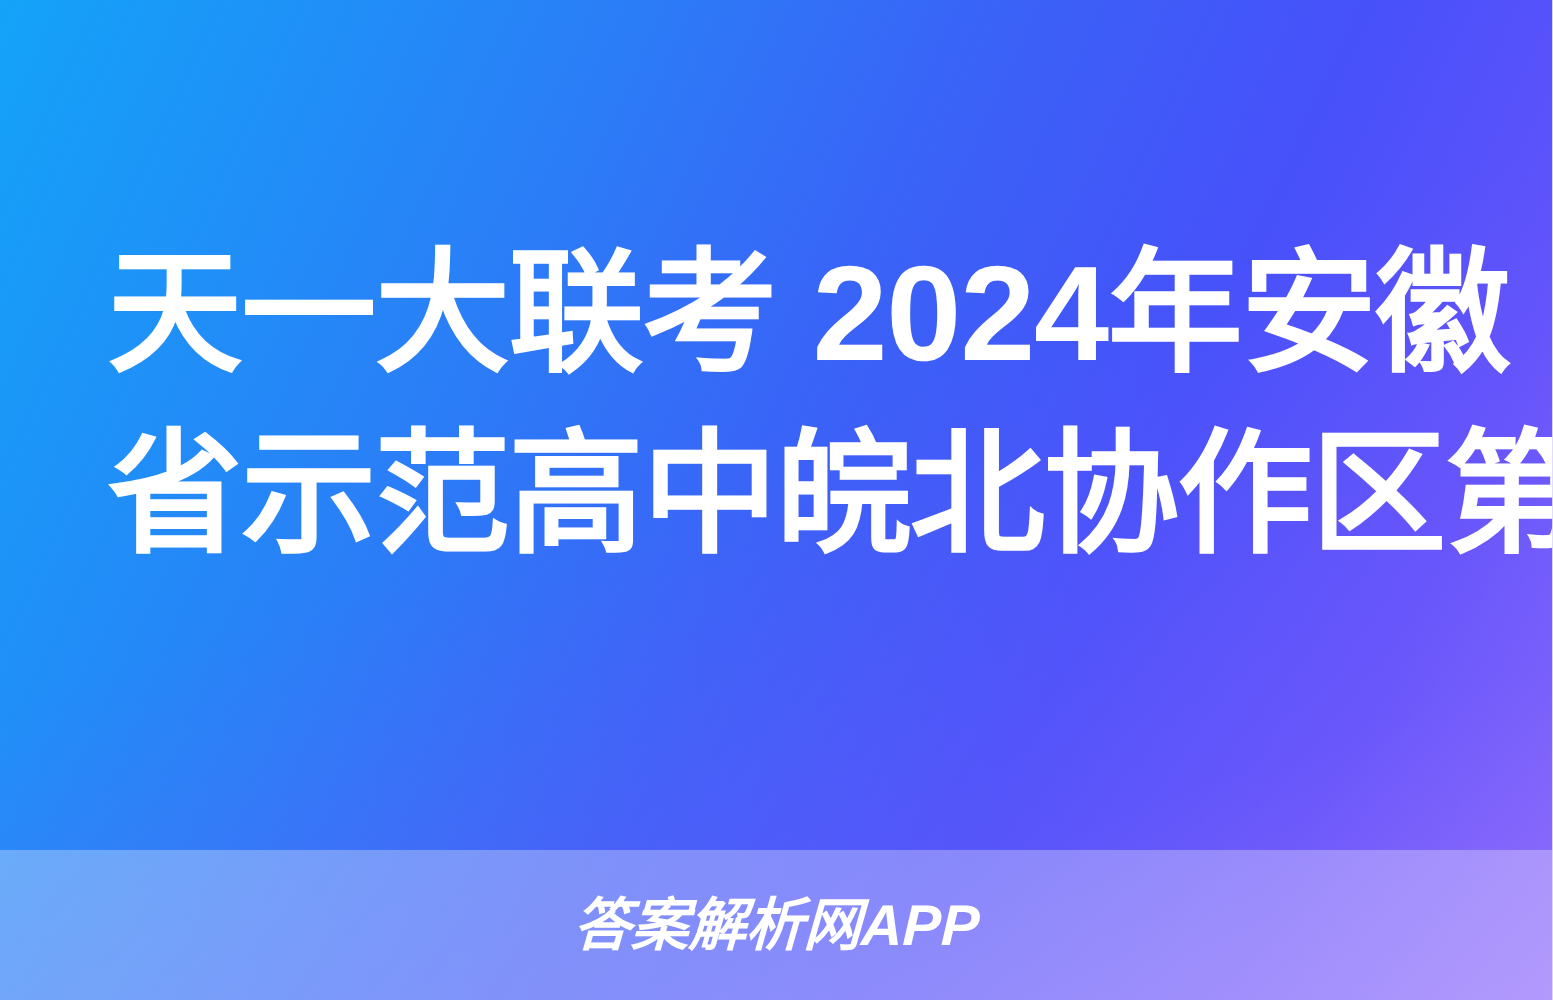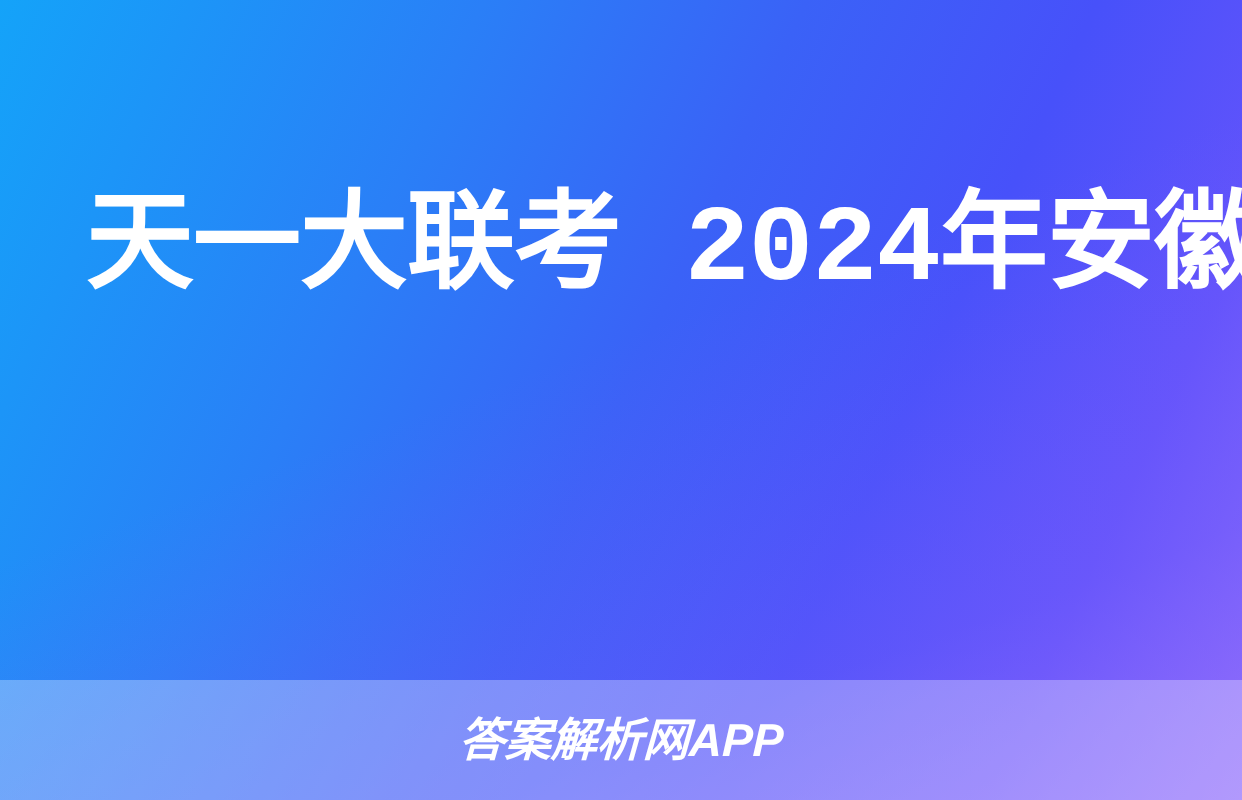--- a/index.html
+++ b/index.html
@@ -52,21 +52,21 @@
     position: absolute;
     left: 86px;
     top: 178px;
     width: 1080px;
     z-index: 3;
   }
 
   .title-line {
     display: block;
     color: #ffffff;
-    font-family: Liberation Mono, monospace;
+    font-family: Liberation Sans, sans-serif;
     font-weight: 700;
     font-size: 108px;
     line-height: 145px;
     letter-spacing: -1px;
     white-space: nowrap;
   }
 
   
   .watermark-band {
     position: absolute;
@@ -93,19 +93,20 @@
     transform: skewX(-2deg);
   }
 </style>
 </head>
 <body>
 
 <div id="cover-card">
 
   <div class="title-block">
     <span class="title-line">天一大联考 2024年安徽</span>
+    <span class="title-line">省示范高中皖北协作区第</span>
   </div>
 
   <div class="watermark-band">
     <span class="watermark-text">答案解析网APP</span>
   </div>
 
 </div>
 
 </body></html>

